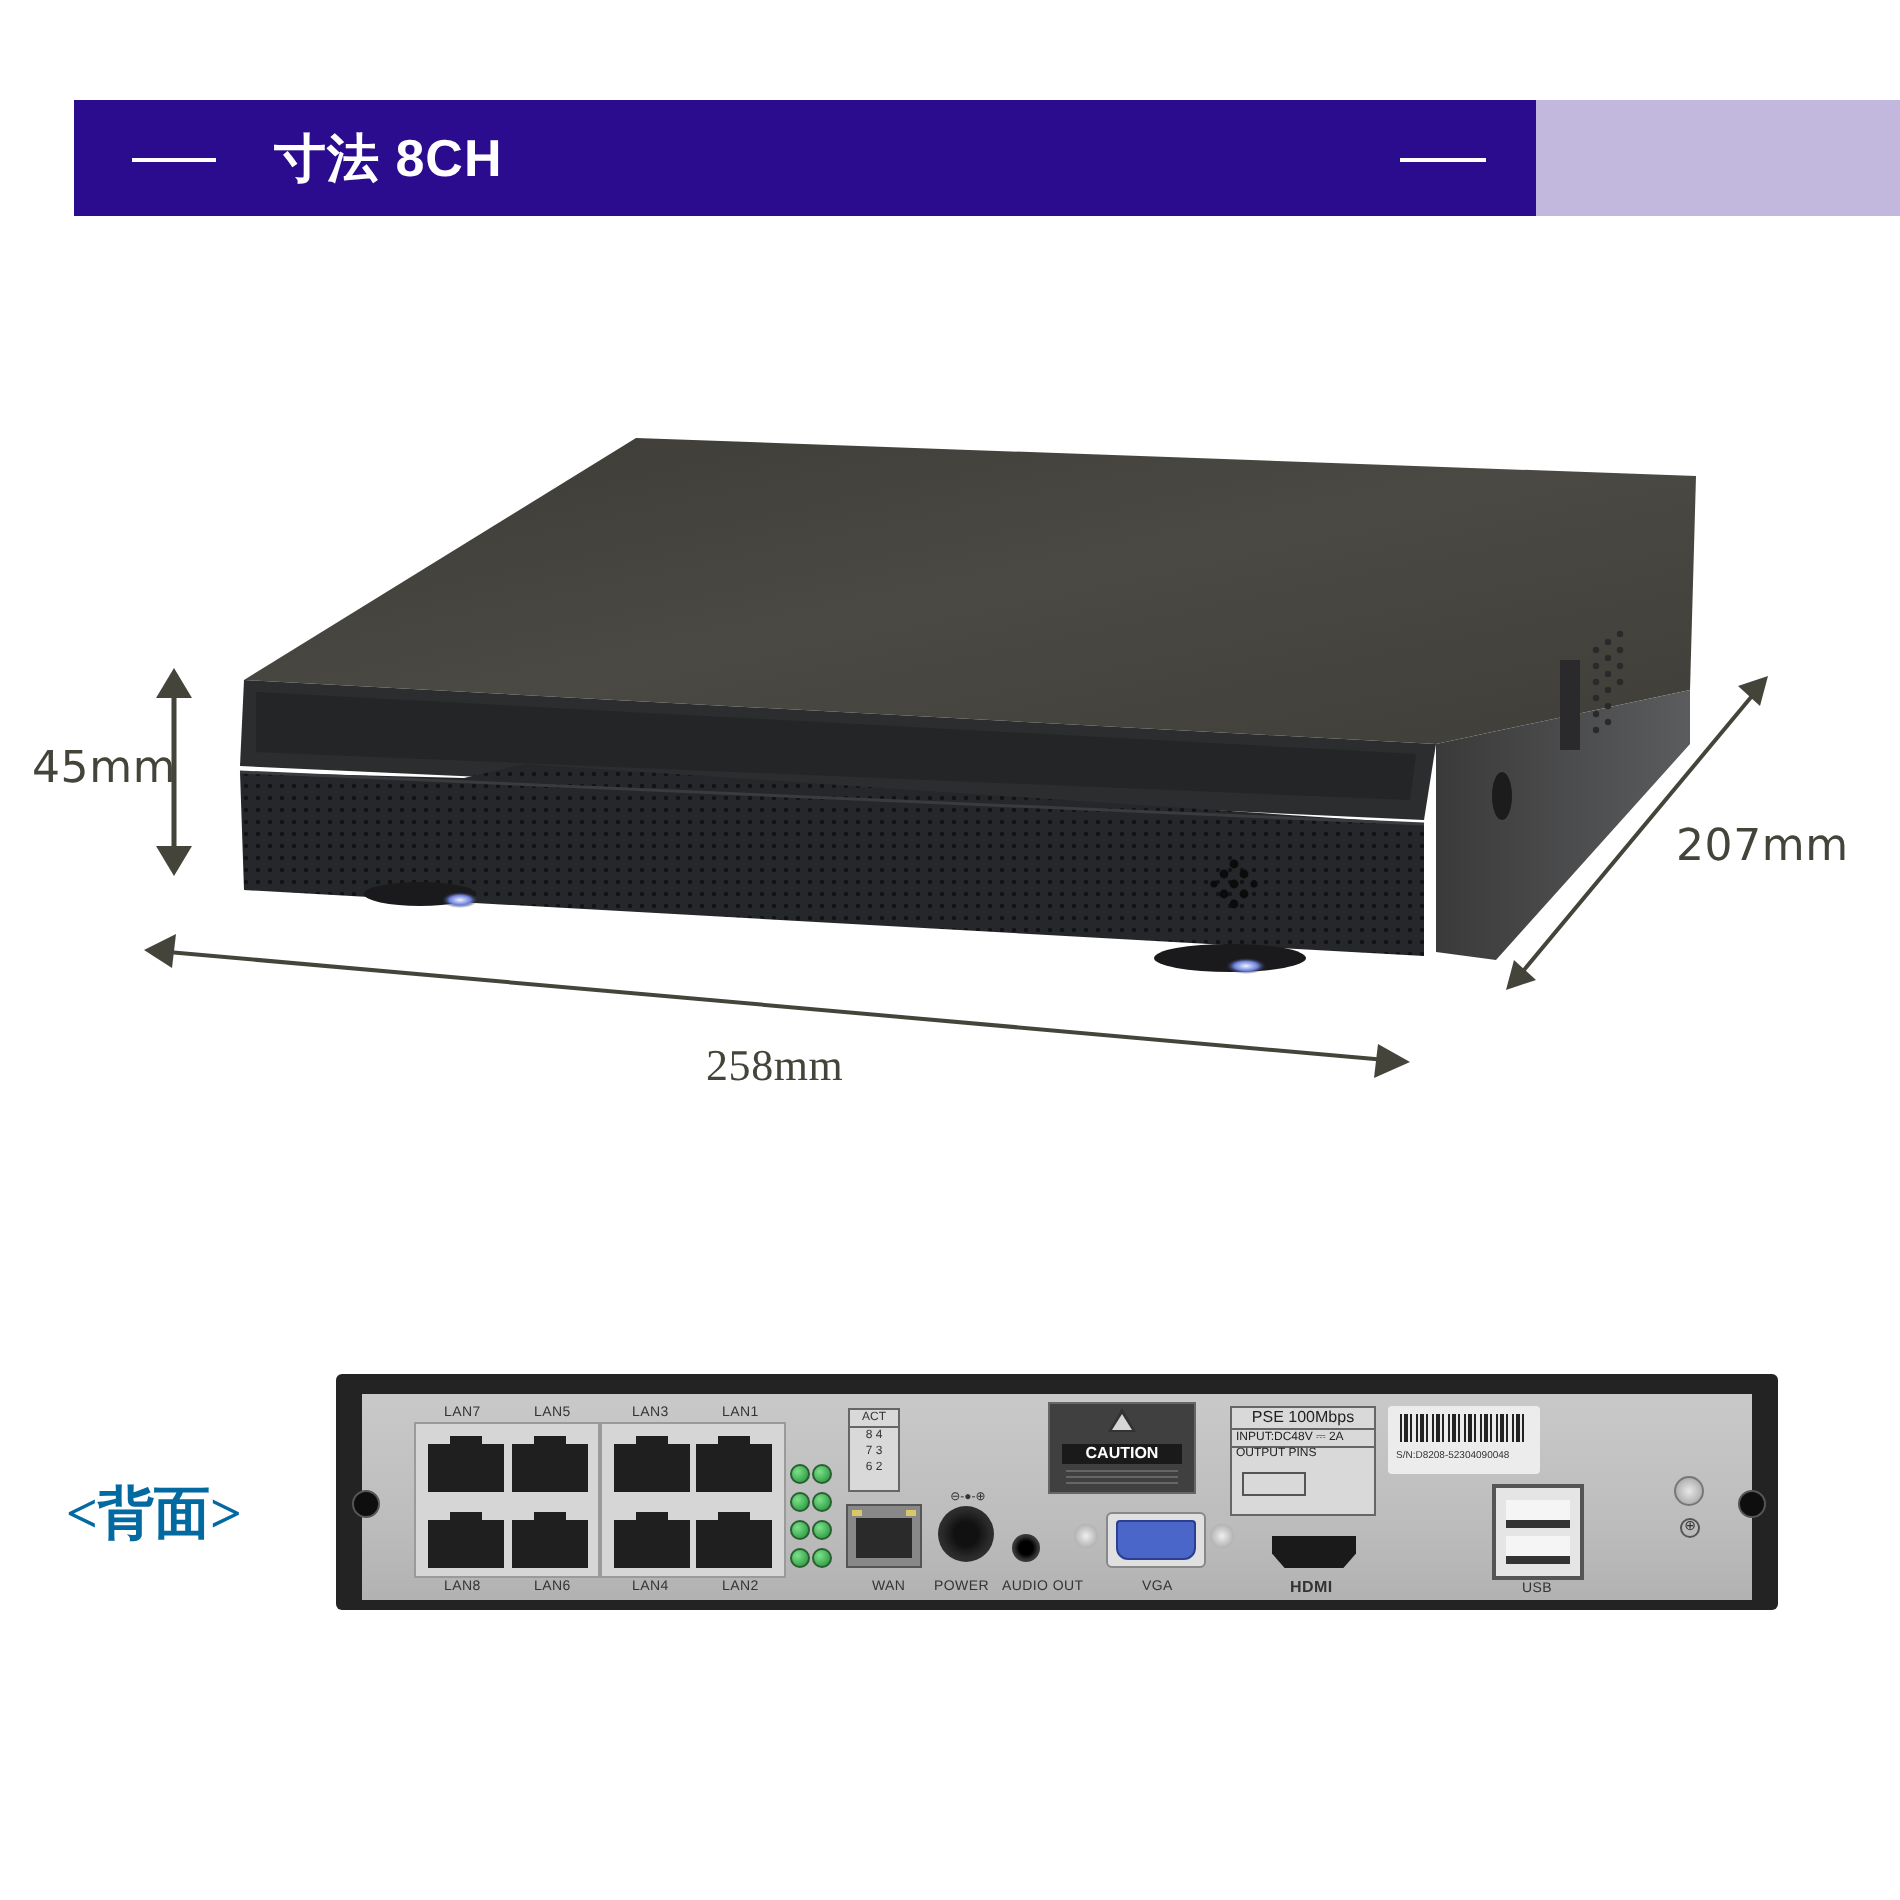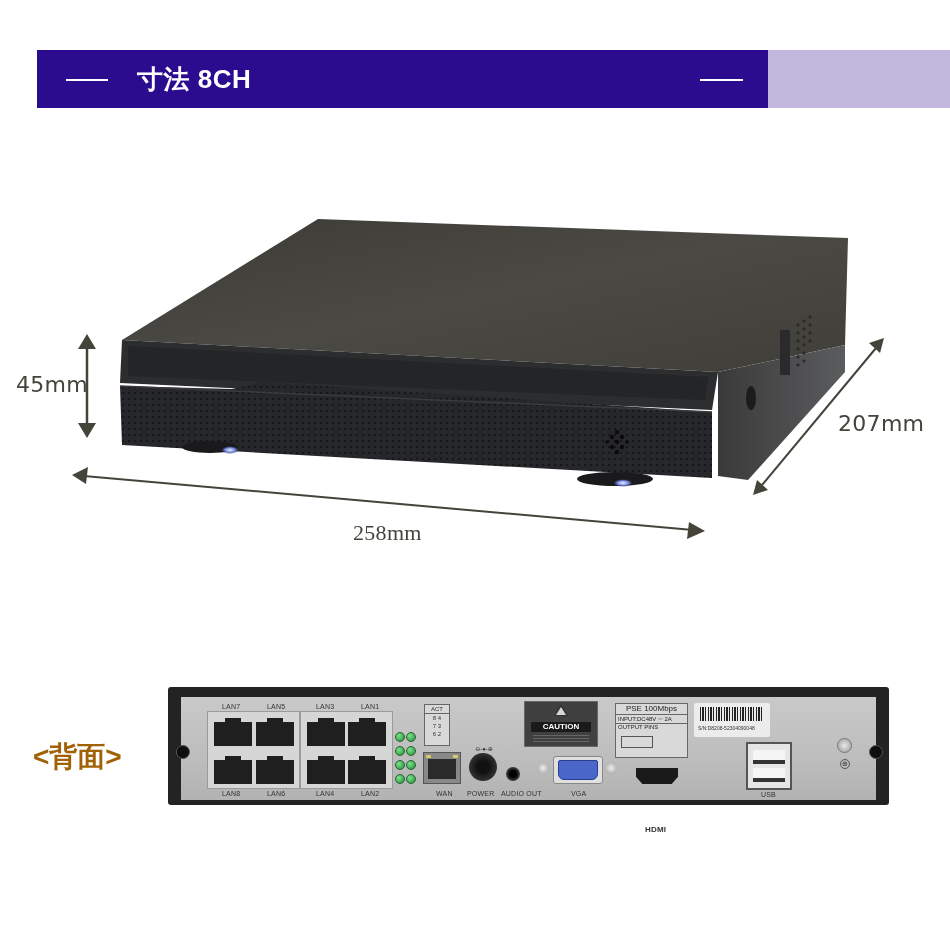--- a/index.html
+++ b/index.html
@@ -7,21 +7,21 @@
   .abs{position:absolute;}
 
   
   .banner{left:37px;top:50px;width:731px;height:58px;background:#2b0c8f;}
   .banner-accent{left:768px;top:50px;width:182px;height:58px;background:#c2b8de;}
   .banner-dash{height:2px;background:#ffffff;}
   .banner-title{left:137px;top:60px;color:#fff;font-size:26px;font-weight:bold;letter-spacing:0.5px;line-height:38px;}
 
   
   .dim-label{color:#45443b;font-size:22px;font-family:"DejaVu Sans","Liberation Sans",sans-serif;letter-spacing:0.3px;}
-  .back-label{color:#a16207;font-size:28px;font-weight:bold;font-family:Liberation Sans, sans-serif;}
+  .back-label{color:#0369a1;font-size:28px;font-weight:bold;font-family:Liberation Serif, serif;}
 
   
   .device-svg{left:0;top:0;}
 
   
   .rear-frame{left:168px;top:687px;width:721px;height:118px;background:#232323;border-radius:3px;}
   .rear-plate{left:181px;top:697px;width:695px;height:103px;background:linear-gradient(180deg,#c9c9c9,#bdbdbd 60%,#b2b2b2);}
   .port-block{background:#d6d6d6;border:1px solid #9a9a9a;}
   .rj45{background:#1f1f1f;width:38px;height:24px;position:absolute;}
   .rj45::before{content:"";position:absolute;left:11px;top:-4px;width:16px;height:5px;background:#1f1f1f;}
@@ -215,19 +215,19 @@
   <div style="line-height:7px;padding-left:2px;">OUTPUT PINS</div>
   <div style="position:absolute;left:5px;top:32px;width:30px;height:10px;border:1px solid #555;"></div>
 </div>
 
 <div class="abs" style="left:694px;top:703px;width:76px;height:34px;background:#ececec;border-radius:2px;">
   <div style="position:absolute;left:6px;top:4px;width:64px;height:14px;background:repeating-linear-gradient(90deg,#222 0 1px,#ececec 1px 2px,#222 2px 4px,#ececec 4px 5px,#222 5px 6px,#ececec 6px 8px);"></div>
   <div style="position:absolute;left:4px;top:22px;font-size:5px;color:#333;white-space:nowrap;">S/N:D8208-52304090048</div>
 </div>
 
 <div class="abs" style="left:636px;top:768px;width:42px;height:16px;background:#1a1a1a;clip-path:polygon(0 0,100% 0,100% 55%,85% 100%,15% 100%,0 55%);"></div>
-<span class="tiny" style="left:645px;top:789px;font-weight:bold;font-size:8px;margin-top:36px;">HDMI</span>
+<span class="tiny" style="left:645px;top:789px;font-weight:bold;font-size:8px;">HDMI</span>
 
 <div class="abs" style="left:746px;top:742px;width:42px;height:44px;background:#e5e5e5;border:2px solid #555;">
   <div style="position:absolute;left:5px;top:6px;width:32px;height:10px;background:#f5f5f5;border-bottom:4px solid #333;"></div>
   <div style="position:absolute;left:5px;top:24px;width:32px;height:10px;background:#f5f5f5;border-bottom:4px solid #333;"></div>
 </div>
 <span class="tiny" style="left:761px;top:791px;">USB</span>
 
 </body></html>

